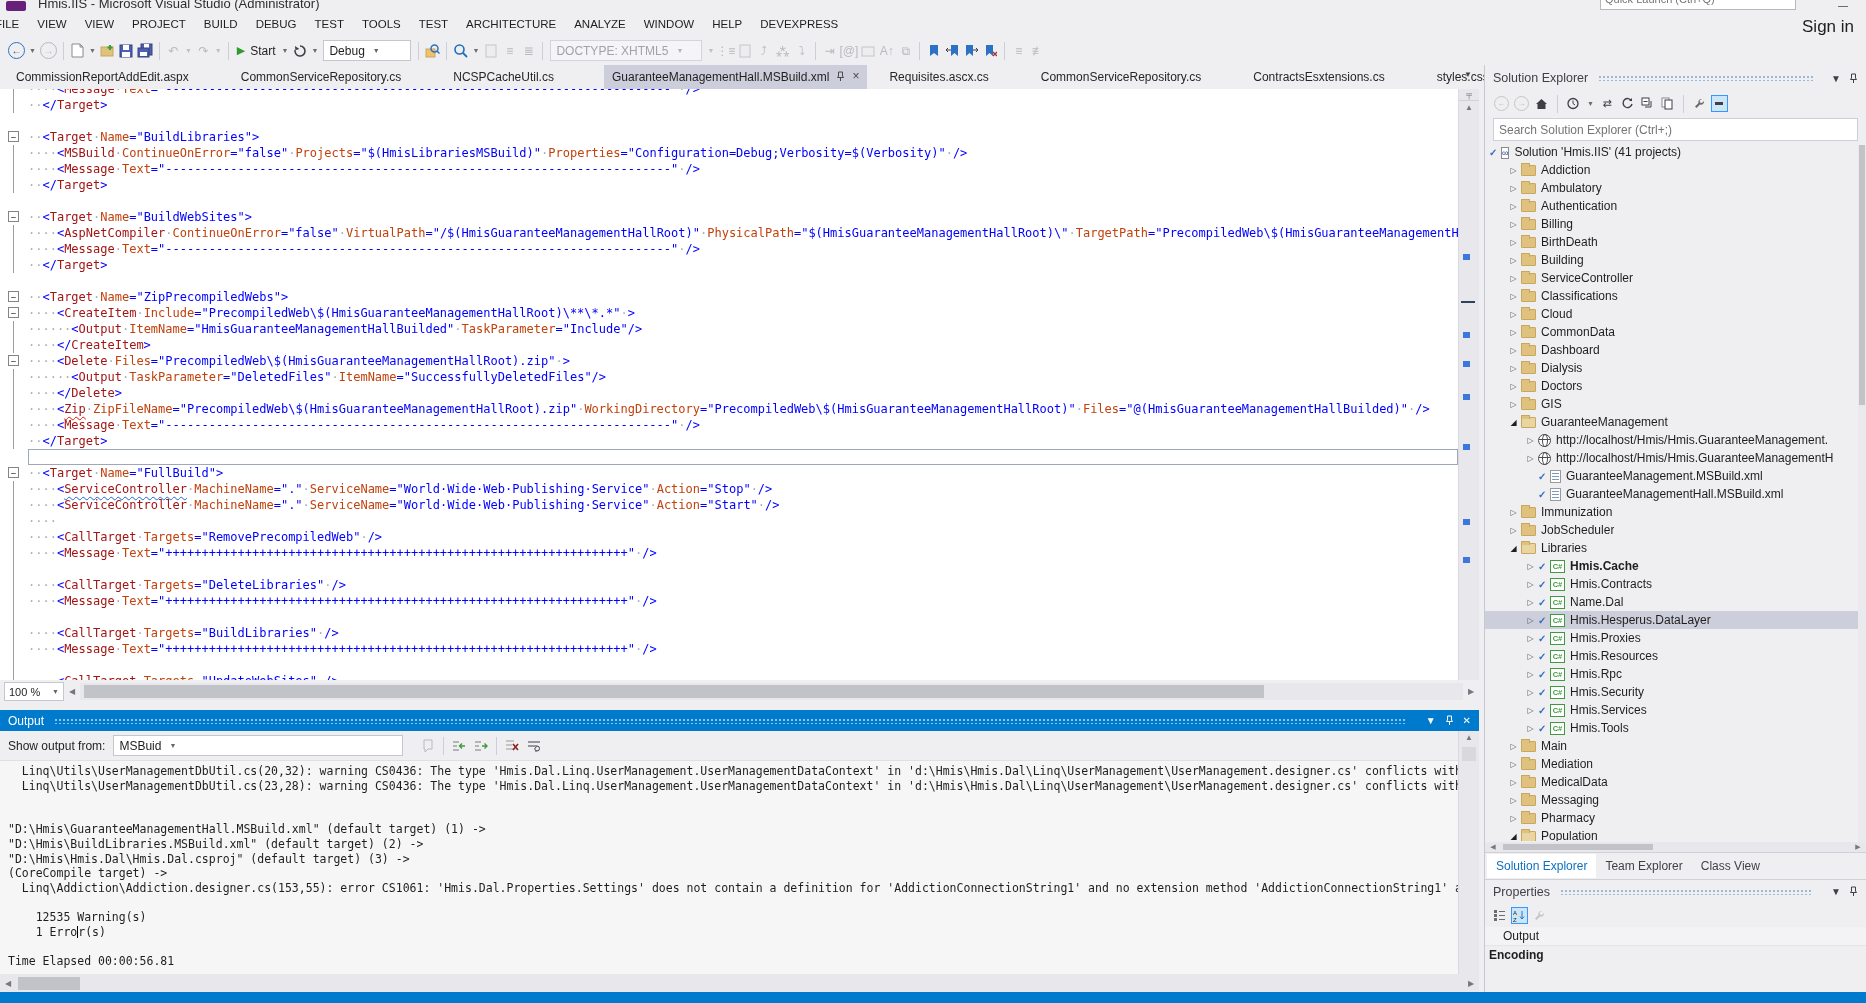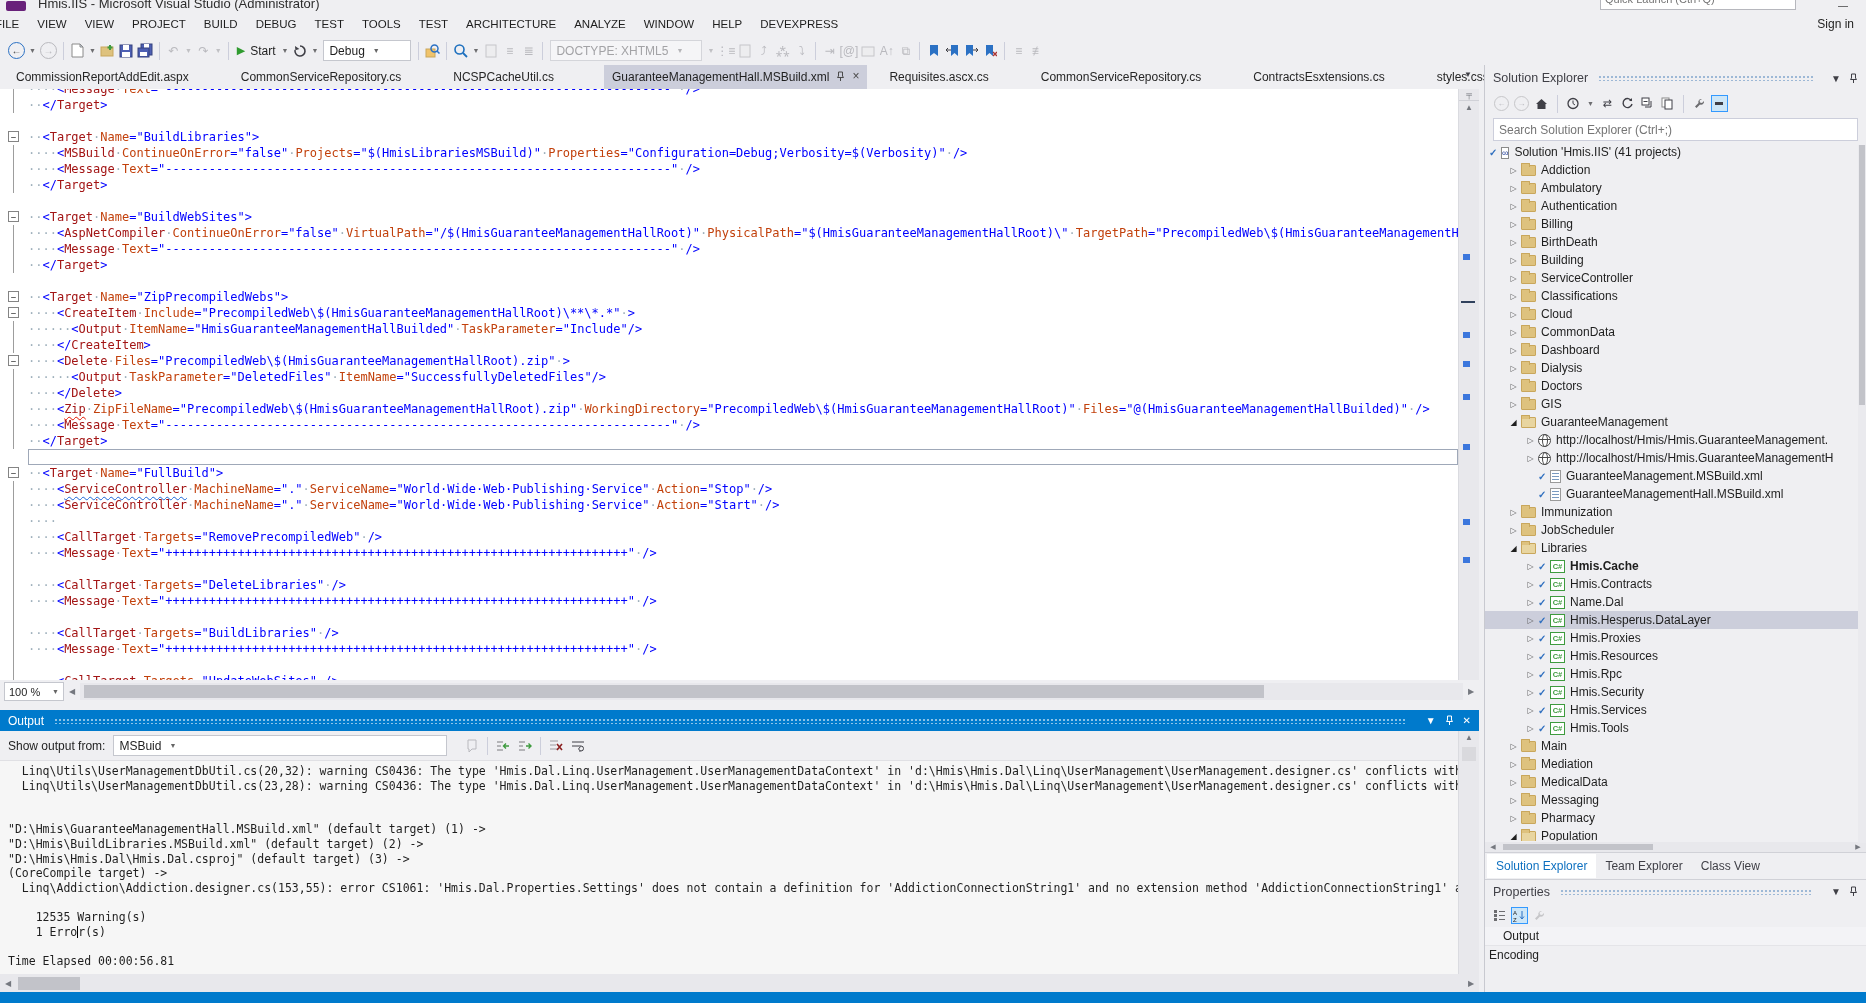--- a/index.html
+++ b/index.html
@@ -11,21 +11,21 @@
   #titlebar{left:0;top:0;width:1866px;height:12px;overflow:hidden;background:#EFEFF2;}
   #vslogo{position:absolute;left:6px;top:1px;width:20px;height:10px;background:#68217A;border-radius:2px;}
   #wintitle{position:absolute;left:38px;top:-4px;font-size:13px;color:#2D2D2D;white-space:nowrap;}
   #quicklaunch{position:absolute;left:1600px;top:-12px;width:196px;height:22px;border:1px solid #B6B7BD;background:#fff;font-size:11px;color:#999;padding:0 4px;box-sizing:border-box;}
   .winbtn{position:absolute;top:0px;font-size:10px;color:#444;}
 
   
   #menubar{left:0;top:12px;width:1866px;height:24px;display:flex;align-items:center;margin-left:0;}
   #menuitems{display:flex;margin-left:-14px;}
   .menu-item{padding:4px 9px;font-size:11.5px;color:#1E1E1E;white-space:nowrap;cursor:default;}
-  #signin{position:absolute;right:12px;top:17px;font-size:12px;color:#1E1E1E;}
+  #signin{position:absolute;right:12px;top:17px;font-size:17px;color:#1E1E1E;}
 
   
   #toolbar{left:0;top:36px;width:1866px;height:29px;display:flex;align-items:center;padding-left:6px;box-sizing:border-box;}
   .tsep{width:1px;height:18px;background:#CCCEDB;margin:0 4px;flex:0 0 auto;}
   .tbi{width:19px;height:19px;display:flex;align-items:center;justify-content:center;font-size:12px;flex:0 0 auto;color:#444;}
   .tbi.gray{color:#B9B9BE;}
   .tbi.circ{width:15px;height:15px;border:1px solid #2B71C4;border-radius:50%;font-size:10px;margin:0 2px;}
   .tbi.circ.gray{border-color:#B9B9BE;}
   .drop{font-size:7px;color:#6D6D70;margin:0 2px;}
   .drop.gray{color:#C0C0C4;}
@@ -75,21 +75,21 @@
   .hthumb{position:absolute;top:2px;height:13px;background:#C2C3C9;}
 
   
   #output{left:0;top:710px;width:1479px;height:282px;background:#F6F6F6;}
   #out-title{height:21px;background:#007ACC;display:flex;align-items:center;padding:0 8px;color:#fff;font-size:12px;}
   .dots{flex:1;height:6px;margin:0 10px;background-image:radial-gradient(circle,#9DB8D6 0.8px,transparent 0.9px);background-size:4px 4px;}
   .dots.blue{background-image:radial-gradient(circle,rgba(255,255,255,.55) 0.8px,transparent 0.9px);}
   .titlebtn{color:#fff;font-size:10px;margin-left:9px;}
   #out-toolbar{height:29px;background:#EFEFF2;display:flex;align-items:center;padding-left:8px;border-bottom:1px solid #E0E0E4;}
   #out-toolbar .lbl{font-size:12px;color:#1E1E1E;margin-right:8px;}
-  #out-combo{width:334px;}
+  #out-combo{width:290px;}
   .oti{width:20px;height:18px;display:flex;align-items:center;justify-content:center;font-size:11px;margin:0 1px;}
   #out-content{padding:3px 0 0 8px;font-family:"DejaVu Sans Mono",monospace;font-size:11.5px;line-height:14.6px;color:#1E1E1E;white-space:pre;overflow:hidden;height:213px;}
   .caret{display:inline-block;width:1px;height:12px;background:#000;vertical-align:-2px;}
   #out-vscroll{left:1458px;top:731px;width:21px;height:243px;background:#E8E8EC;border-left:1px solid #DADBE0;box-sizing:border-box;}
   #out-hscroll{left:0;top:974px;width:1479px;height:18px;background:#E8E8EC;display:flex;align-items:center;}
 
   
   #sepanel{left:1484px;top:65px;width:382px;height:927px;background:#EFEFF2;border-left:1px solid #C8C9D0;box-sizing:border-box;}
   #se-title{height:26px;display:flex;align-items:center;padding:0 8px;font-size:12.5px;color:#3F3F46;}
   .dtitlebtn{color:#3F3F46;font-size:10px;margin-left:8px;}
@@ -126,21 +126,21 @@
   #bottomtabs{height:26px;display:flex;align-items:center;border-top:1px solid #D0D1D7;padding-left:2px;}
   .btab{padding:5px 9px;font-size:12px;color:#3F3F46;cursor:default;}
   .btab.active{background:#FFFFFF;color:#0E70C0;}
 
   
   #props{border-top:1px solid #D0D1D7;}
   #props-title{height:23px;display:flex;align-items:center;padding:0 8px;font-size:12.5px;color:#3F3F46;}
   #props-object{height:20px;background:#FFFFFF;border:1px solid #DDDDE2;margin:0 0 0 0;display:flex;align-items:center;padding-left:10px;font-size:12px;color:#1E1E1E;}
   #props-toolbar{height:24px;display:flex;align-items:center;padding-left:6px;gap:3px;}
   .pgridrow{height:18px;background:#F3F3F6;border-bottom:1px solid #E4E4E8;display:flex;align-items:center;padding-left:18px;font-size:12px;color:#1E1E1E;}
-  .pcat{height:18px;display:flex;align-items:center;padding-left:4px;font-size:12px;font-weight:normal;color:#1E1E1E;background:#EFEFF2;}
+  .pcat{height:18px;display:flex;align-items:center;padding-left:4px;font-size:12px;font-weight:bold;color:#1E1E1E;background:#EFEFF2;}
 
   
   #statusbar{left:0;top:992px;width:1866px;height:11px;background:#007ACC;}
 
   svg{display:block;}
 </style>
 </head>
 <body>
 
 <div id="app">

